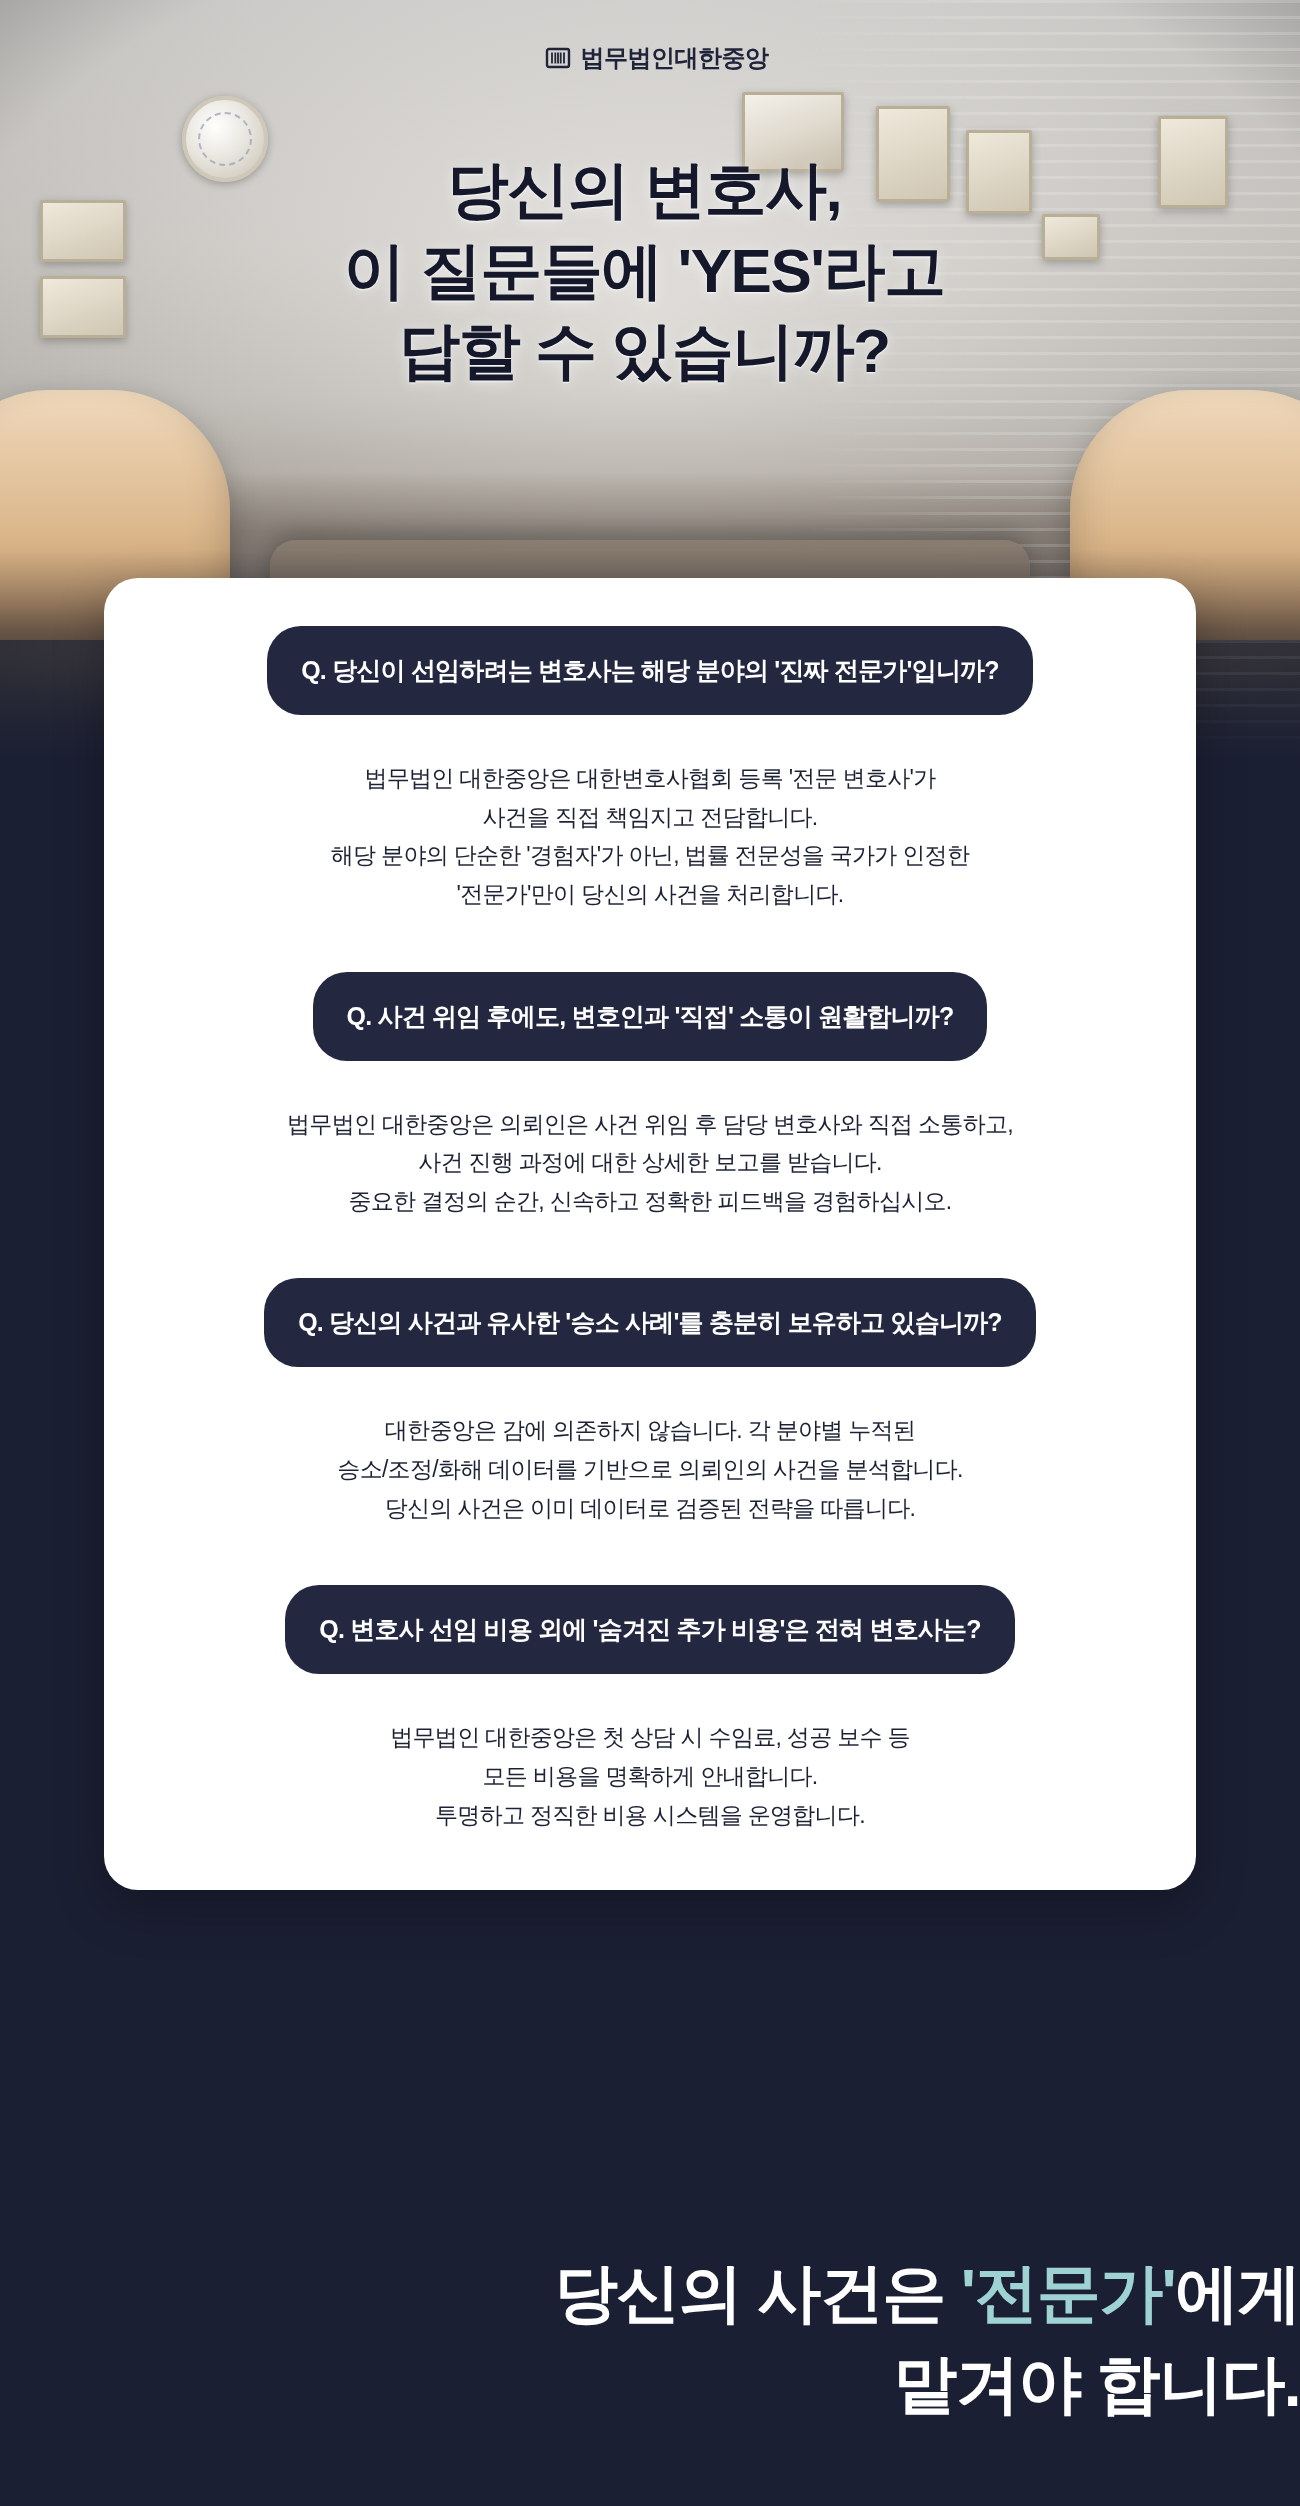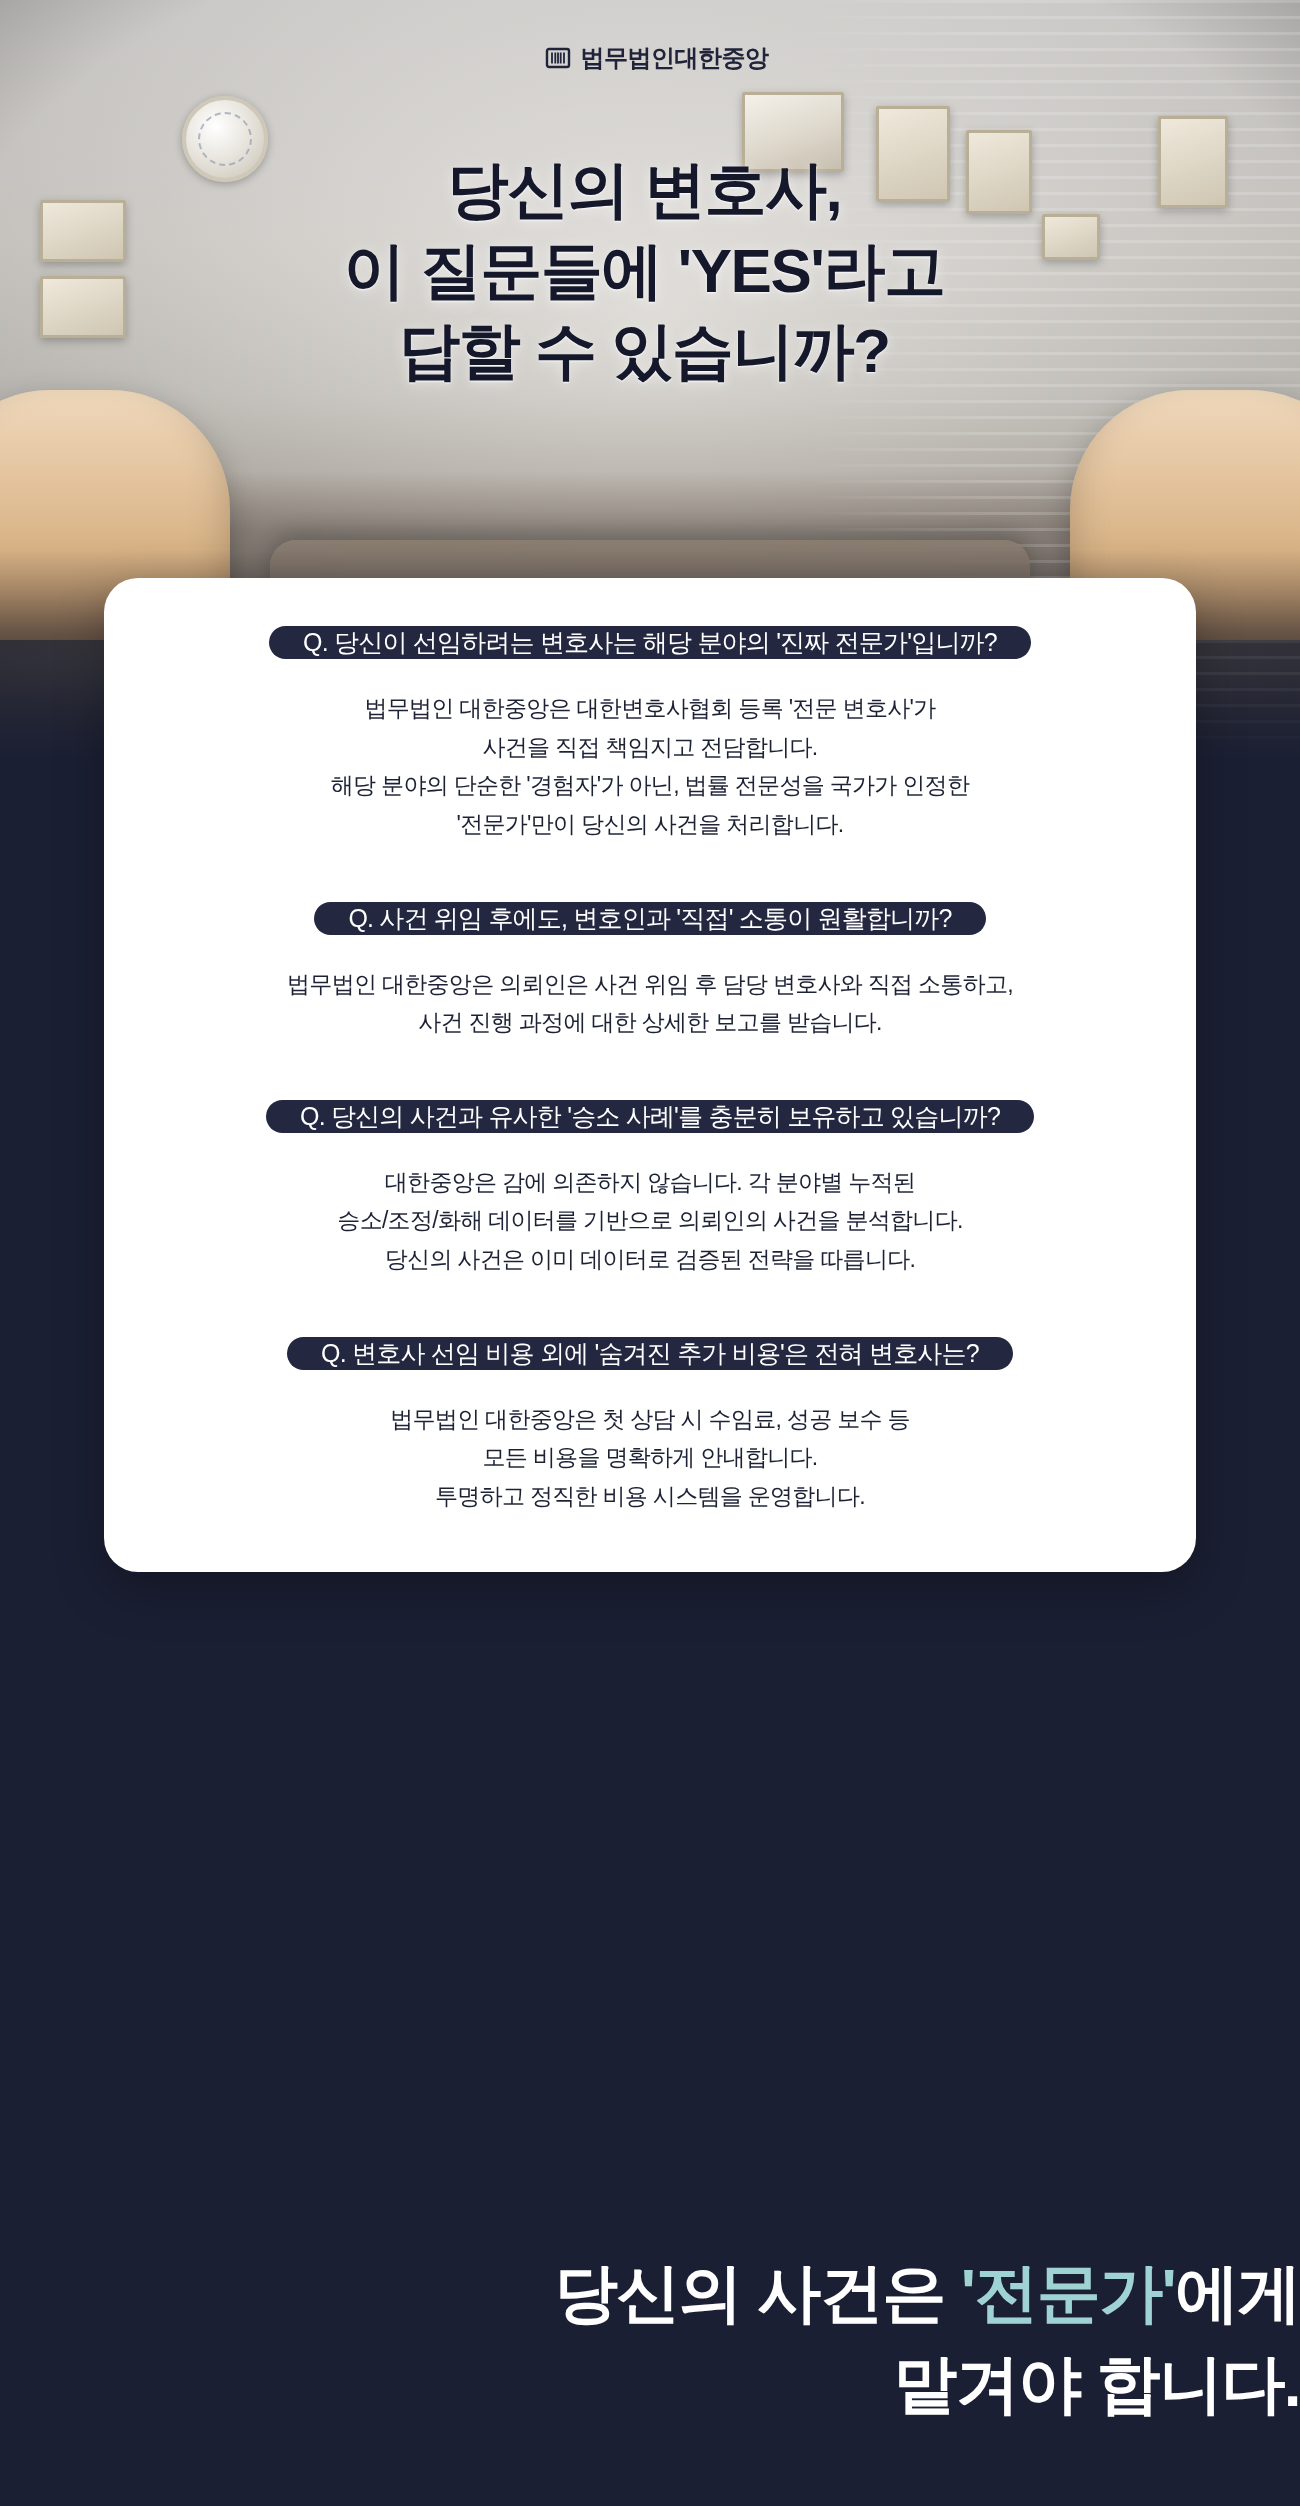--- a/index.html
+++ b/index.html
@@ -160,29 +160,29 @@
     padding: 48px 42px 56px;
     box-shadow: 0 18px 50px rgba(0,0,0,.28);
     z-index: 6;
   }
 
   .qa-block { margin-bottom: 58px; }
   .qa-block:last-child { margin-bottom: 0; }
 
   .q-pill {
     display: block;
-    margin: 0 auto 30px;
+    margin: 0 auto 44px;
     width: fit-content;
     max-width: 100%;
     background: #232740;
     color: #ffffff;
     font-size: 25px;
-    font-weight: 400;
+    font-weight: 700;
     letter-spacing: -0.8px;
-    padding: 0 34px;
+    padding: 28px 34px;
     border-radius: 34px;
     text-align: center;
     white-space: nowrap;
   }
 
   .a-text {
     text-align: center;
     color: #1d2134;
     font-size: 23px;
     line-height: 1.68;
@@ -259,20 +259,21 @@
         <span class="ln">해당 분야의 단순한 '경험자'가 아닌, 법률 전문성을 국가가 인정한</span>
         <span class="ln">'전문가'만이 당신의 사건을 처리합니다.</span>
       </div>
     </div>
 
     <div class="qa-block">
       <div class="q-pill">Q. 사건 위임 후에도, 변호인과 '직접' 소통이 원활합니까?</div>
       <div class="a-text">
         <span class="ln">법무법인 대한중앙은 의뢰인은 사건 위임 후 담당 변호사와 직접 소통하고,</span>
         <span class="ln">사건 진행 과정에 대한 상세한 보고를 받습니다.</span>
+        <span class="ln">중요한 결정의 순간, 신속하고 정확한 피드백을 경험하십시오.</span>
       </div>
     </div>
 
     <div class="qa-block">
       <div class="q-pill">Q. 당신의 사건과 유사한 '승소 사례'를 충분히 보유하고 있습니까?</div>
       <div class="a-text">
         <span class="ln">대한중앙은 감에 의존하지 않습니다. 각 분야별 누적된</span>
         <span class="ln">승소/조정/화해 데이터를 기반으로 의뢰인의 사건을 분석합니다.</span>
         <span class="ln">당신의 사건은 이미 데이터로 검증된 전략을 따릅니다.</span>
       </div>

